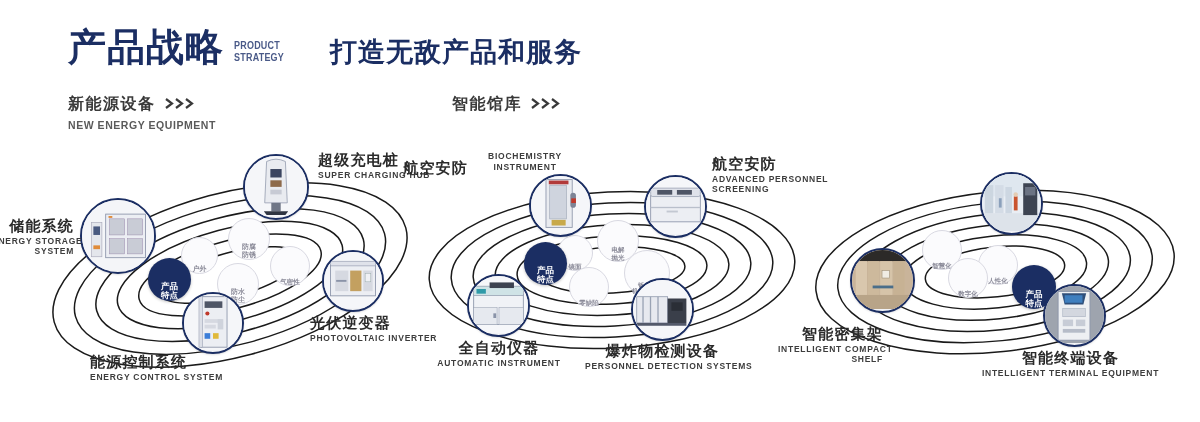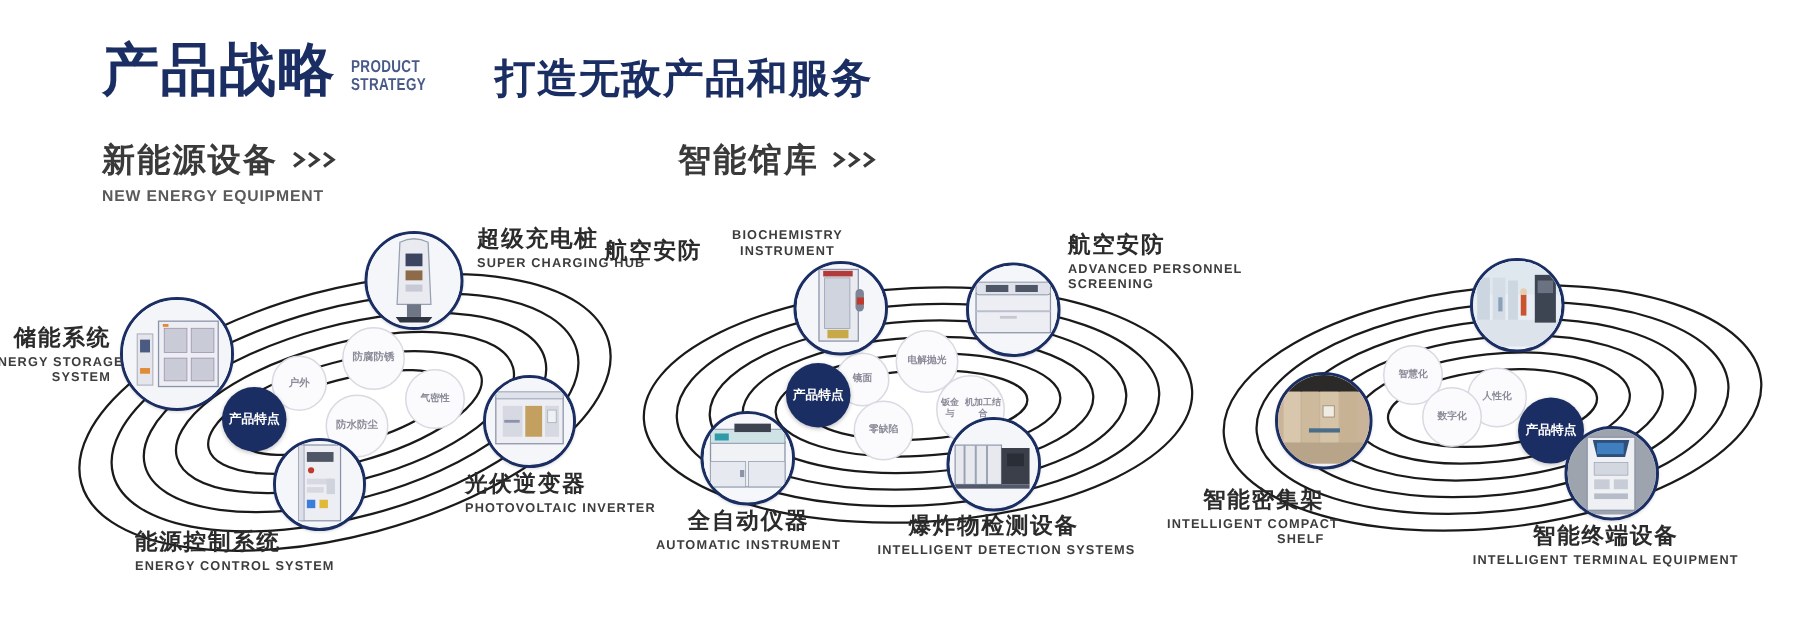--- a/index.html
+++ b/index.html
@@ -27,38 +27,38 @@
   .hdr-tag {
     position: absolute; left: 330px; top: 34px;
     font-size: 27px; font-weight: 700; color: #1b2e63;
     letter-spacing: 1px; white-space: nowrap;
   }
 
   
   .sec-head { position: absolute; }
   .sec-cn-row { display: flex; align-items: center; }
   .sec-cn {
-    font-size: 22px; font-weight: 700; color: #3a3a3a;
+    font-size: 16px; font-weight: 700; color: #3a3a3a;
     letter-spacing: 1.5px; white-space: nowrap; line-height: 1;
   }
   .chev { margin-left: 9px; display: flex; gap: 1px; margin-bottom: 1px; }
   .chev svg { display: block; }
   .sec-en {
     margin-top: 7px; font-size: 10.5px; font-weight: 700;
     color: #5a5a5a; letter-spacing: 0.55px; white-space: nowrap;
   }
 
   
   .cluster { position: absolute; top: 150px; width: 400px; height: 250px; }
   .rings { position: absolute; left: 0; top: 0; width: 400px; height: 250px; }
 
   
   .feat {
     position: absolute; border-radius: 50%;
-    display: flex; flex-direction: row; align-items: center; justify-content: center;
+    display: flex; flex-direction: column; align-items: center; justify-content: flex-end;
     text-align: center; line-height: 1.12;
   }
   .feat-light {
     background: #fbfbfd; border: 1px solid #d9d9e2;
     color: #8b8b99; font-weight: 700;
   }
   .feat-dark {
     background: #1b2e63; color: #ffffff; font-weight: 700;
     box-shadow: 0 1px 3px rgba(0,0,0,.25);
   }
@@ -349,21 +349,21 @@
           <rect x="18" y="20" width="1.4" height="28" fill="#9aa3b4"></rect>
           <rect x="26" y="20" width="1.4" height="28" fill="#9aa3b4"></rect>
           <path d="M37 22 h20 v26 h-20 z" fill="#3a3f4a"></path>
           <rect x="41" y="26" width="12" height="9" fill="#2a2e36"></rect>
           <rect x="4" y="48" width="53" height="3" fill="#53596a"></rect>
         </svg>
       </div>
     </div>
     <div class="plabel ta-c" style="left:173px; top:193px; width:155px;">
       <div class="cn">爆炸物检测设备</div>
-      <div class="en">INTELLIGENT DETECTION SYSTEMS</div>
+      <div class="en">PERSONNEL DETECTION SYSTEMS</div>
     </div>
   </div>
 
   <div class="cluster" style="left:800px;">
     <svg class="rings" viewBox="0 0 400 250">
       <g fill="none" stroke="#1a1a1a" stroke-width="1.5" transform="rotate(-6 195 122)">
         <ellipse cx="195" cy="122" rx="180" ry="80"></ellipse>
         <ellipse cx="195" cy="122" rx="158" ry="69"></ellipse>
         <ellipse cx="195" cy="122" rx="136" ry="58"></ellipse>
         <ellipse cx="195" cy="122" rx="114" ry="47"></ellipse>

